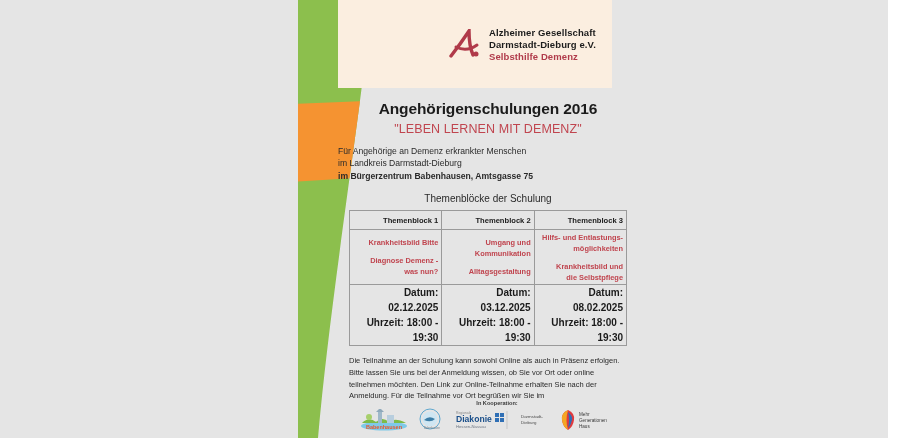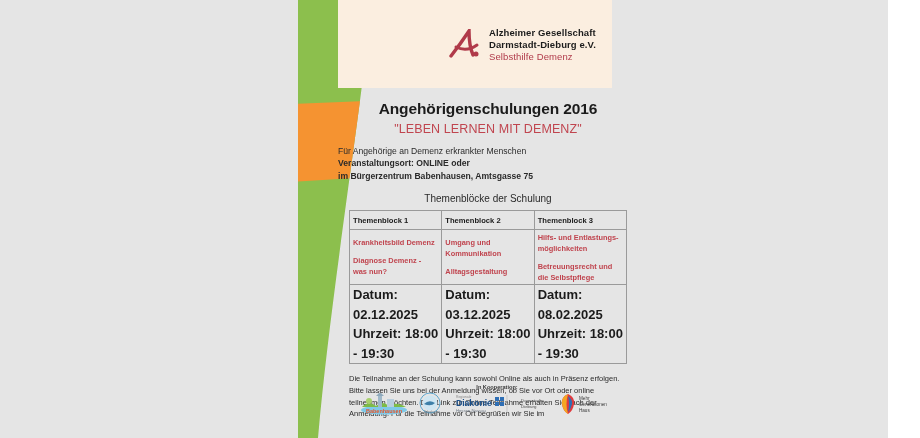--- a/index.html
+++ b/index.html
@@ -57,21 +57,21 @@
   }
   .logo-l1, .logo-l2 {
     font-size: 9.5px;
     font-weight: bold;
     color: #1c1c1c;
     letter-spacing: .1px;
     white-space: nowrap;
   }
   .logo-l3 {
     font-size: 9.5px;
-    font-weight: normal;
+    font-weight: bold;
     color: #b03a4a;
     letter-spacing: .1px;
     white-space: nowrap;
   }
 
   
   .content {
     position: absolute;
     left: 338px;
     top: 100px;
@@ -111,21 +111,21 @@
 
   
   table.blocks {
     margin: 6px auto 0 auto;
     width: 278px;
     border-collapse: collapse;
     table-layout: fixed;
   }
   table.blocks td {
     border: 1px solid #9a9a9a;
-    text-align: left;
+    text-align: right;
     vertical-align: middle;
     padding: 0 3px;
   }
   td.hdr {
     font-size: 7.6px;
     font-weight: bold;
     color: #1b1b1b;
     height: 18px;
   }
   td.topic {
@@ -133,21 +133,21 @@
     font-weight: bold;
     color: #c0454f;
     line-height: 1.5;
     height: 54px;
   }
   td.topic .gap {
     display: block;
     height: 7px;
   }
   td.date {
-    font-size: 13px;
+    font-size: 10px;
     font-weight: bold;
     color: #1b1b1b;
     line-height: 1.5;
     height: 24px;
   }
 
   
   .body-text {
     margin-top: 9px;
     font-size: 7.5px;
@@ -165,21 +165,21 @@
   }
   .body-text .b {
     font-weight: bold;
     color: #1b1b1b;
   }
 
   
   .footer {
     position: absolute;
     left: 338px;
-    top: 384px;
+    top: 400px;
     width: 300px;
   }
   .koop {
     text-align: center;
     font-size: 5.6px;
     font-weight: bold;
     color: #3a3a3a;
     margin-left: 18px;
   }
   .logo-row {
@@ -227,51 +227,51 @@
     </div>
   </div>
 
   <div class="content">
 
     <div class="title-main">Angehörigenschulungen 2016</div>
     <div class="title-sub">"LEBEN LERNEN MIT DEMENZ"</div>
 
     <div class="intro">
       <div>Für Angehörige an Demenz erkrankter Menschen</div>
-      <div class="b">Veranstaltungsort: ONLINE oder</div>
+      <div>im Landkreis Darmstadt-Dieburg</div>
       <div class="b">im Bürgerzentrum Babenhausen, Amtsgasse 75</div>
     </div>
 
     <div class="table-caption">Themenblöcke der Schulung</div>
 
     <table class="blocks">
       <tbody>
           <tr>
         <td class="hdr">Themenblock 1</td>
         <td class="hdr">Themenblock 2</td>
         <td class="hdr">Themenblock 3</td>
       </tr>
       <tr>
         <td class="topic">
-          <span>Krankheitsbild Demenz</span>
+          <span>Krankheitsbild Bitte</span>
           <span class="gap"></span>
           <span>Diagnose Demenz -</span><br>
           <span>was nun?</span>
         </td>
         <td class="topic">
           <span>Umgang und</span><br>
           <span>Kommunikation</span>
           <span class="gap"></span>
           <span>Alltagsgestaltung</span>
         </td>
         <td class="topic">
           <span>Hilfs- und Entlastungs-</span><br>
           <span>möglichkeiten</span>
           <span class="gap"></span>
-          <span>Betreuungsrecht und</span><br>
+          <span>Krankheitsbild und</span><br>
           <span>die Selbstpflege</span>
         </td>
       </tr>
       <tr>
         <td class="date">
           <span>Datum: 02.12.2025</span><br>
           <span>Uhrzeit: 18:00 - 19:30</span>
         </td>
         <td class="date">
           <span>Datum: 03.12.2025</span><br>

